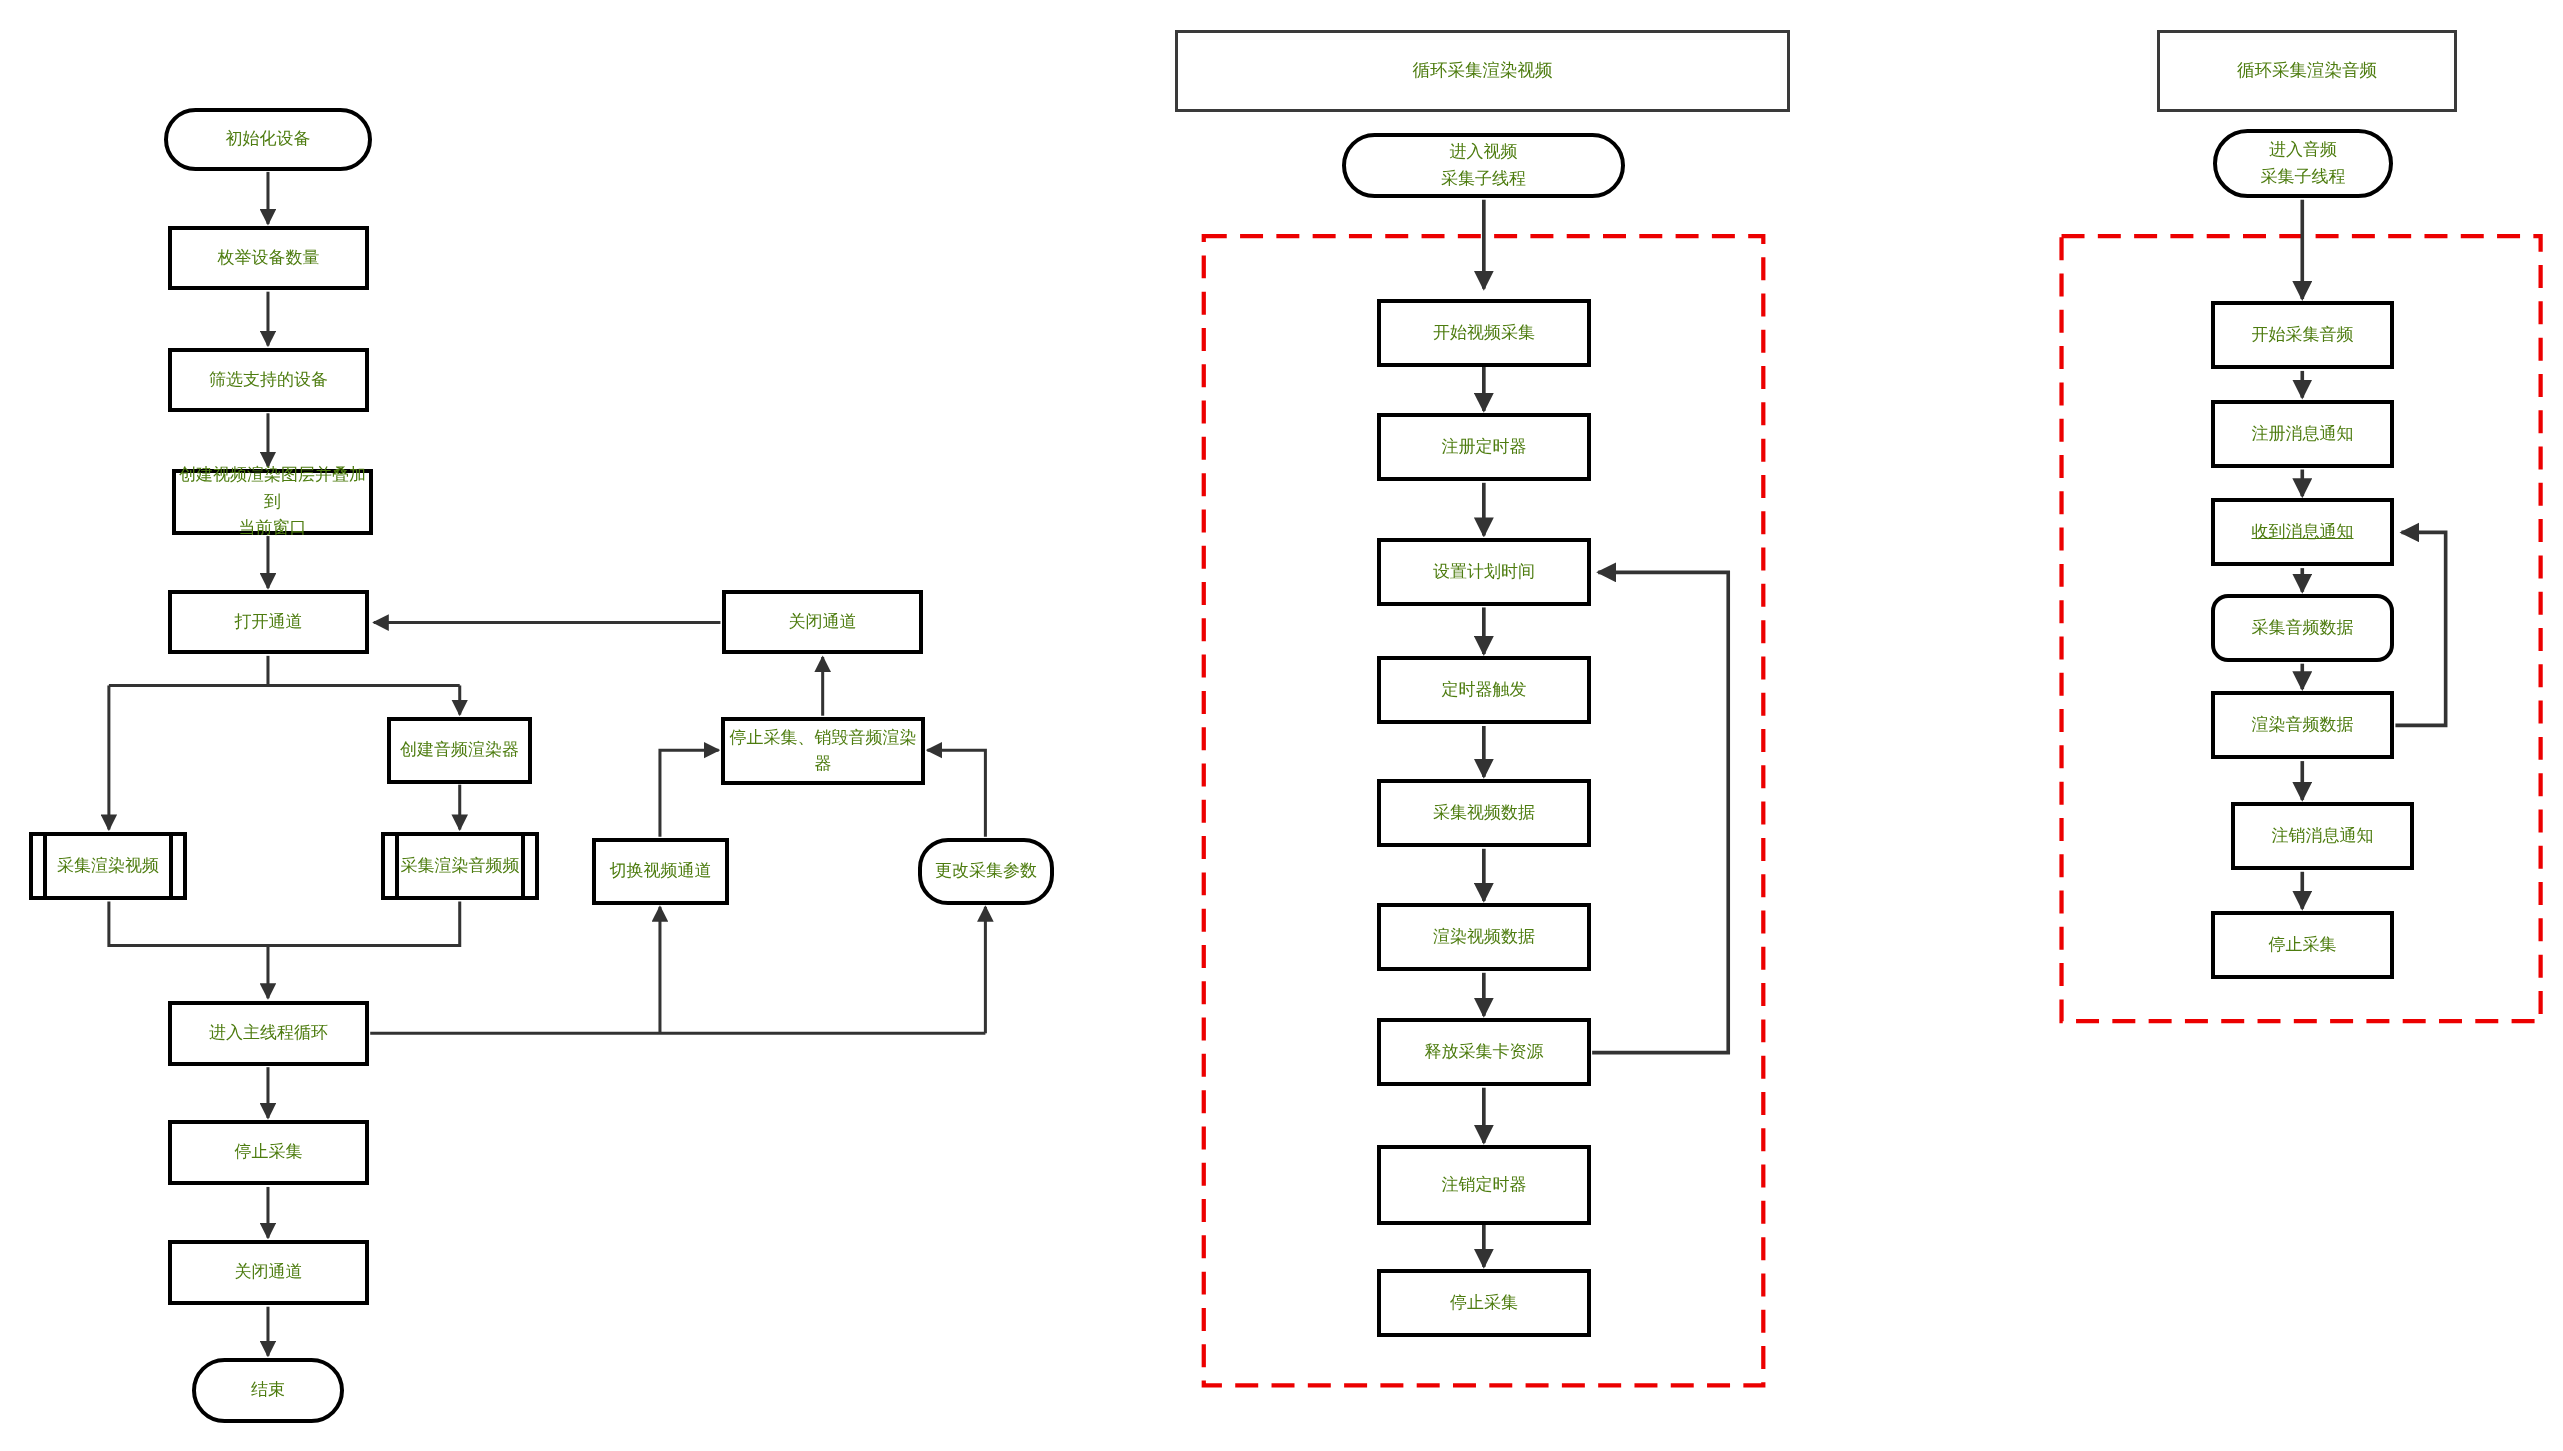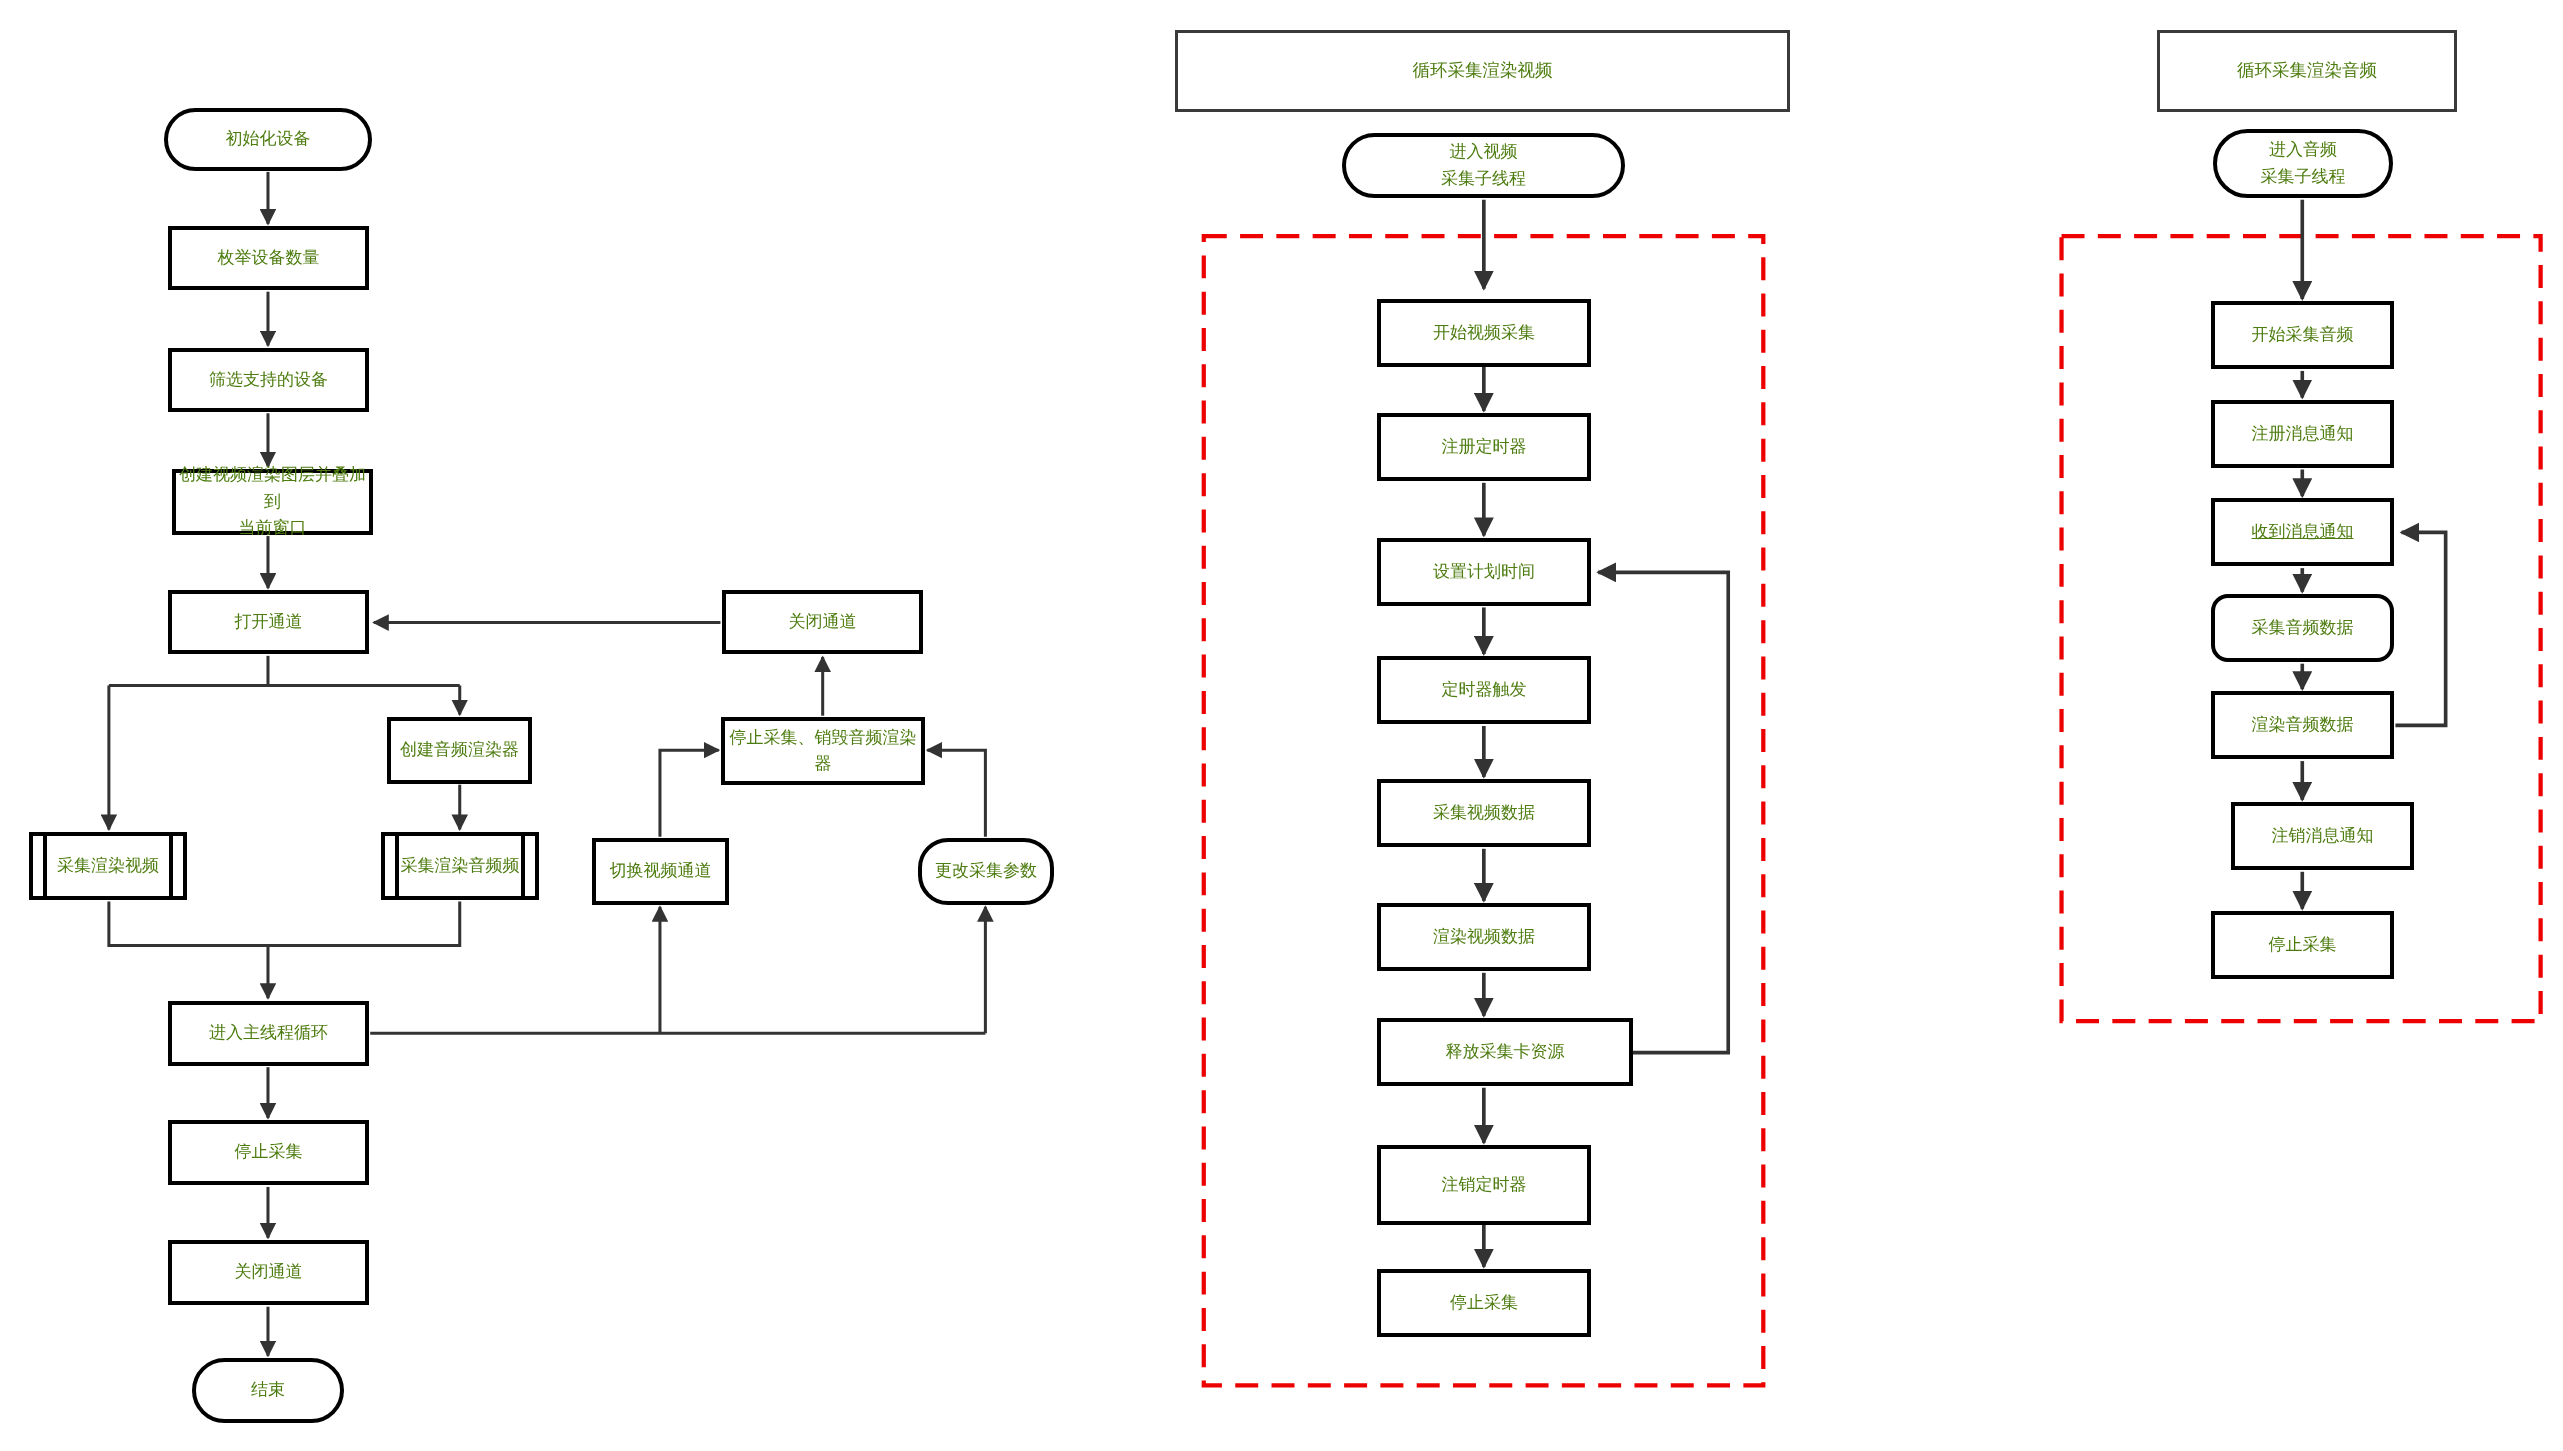--- a/index.html
+++ b/index.html
@@ -168,21 +168,21 @@
   <div class="node" style="left:1377px;top:413px;width:214px;height:68px;">注册定时器</div>
 
   <div class="node" style="left:1377px;top:538px;width:214px;height:68px;">设置计划时间</div>
 
   <div class="node" style="left:1377px;top:656px;width:214px;height:68px;">定时器触发</div>
 
   <div class="node" style="left:1377px;top:779px;width:214px;height:68px;">采集视频数据</div>
 
   <div class="node" style="left:1377px;top:903px;width:214px;height:68px;">渲染视频数据</div>
 
-  <div class="node" style="left:1377px;top:1018px;width:256px;height:68px;">释放采集卡资源</div>
+  <div class="node" style="left:1377px;top:1018px;width:214px;height:68px;">释放采集卡资源</div>
 
   <div class="node" style="left:1377px;top:1145px;width:214px;height:80px;">注销定时器</div>
 
   <div class="node" style="left:1377px;top:1269px;width:214px;height:68px;">停止采集</div>
 
   <div class="node title-box" style="left:2157px;top:30px;width:300px;height:82px;">循环采集渲染音频</div>
 
   <div class="node pill" style="left:2213px;top:129px;width:180px;height:69px;">进入音频
 采集子线程</div>
 

